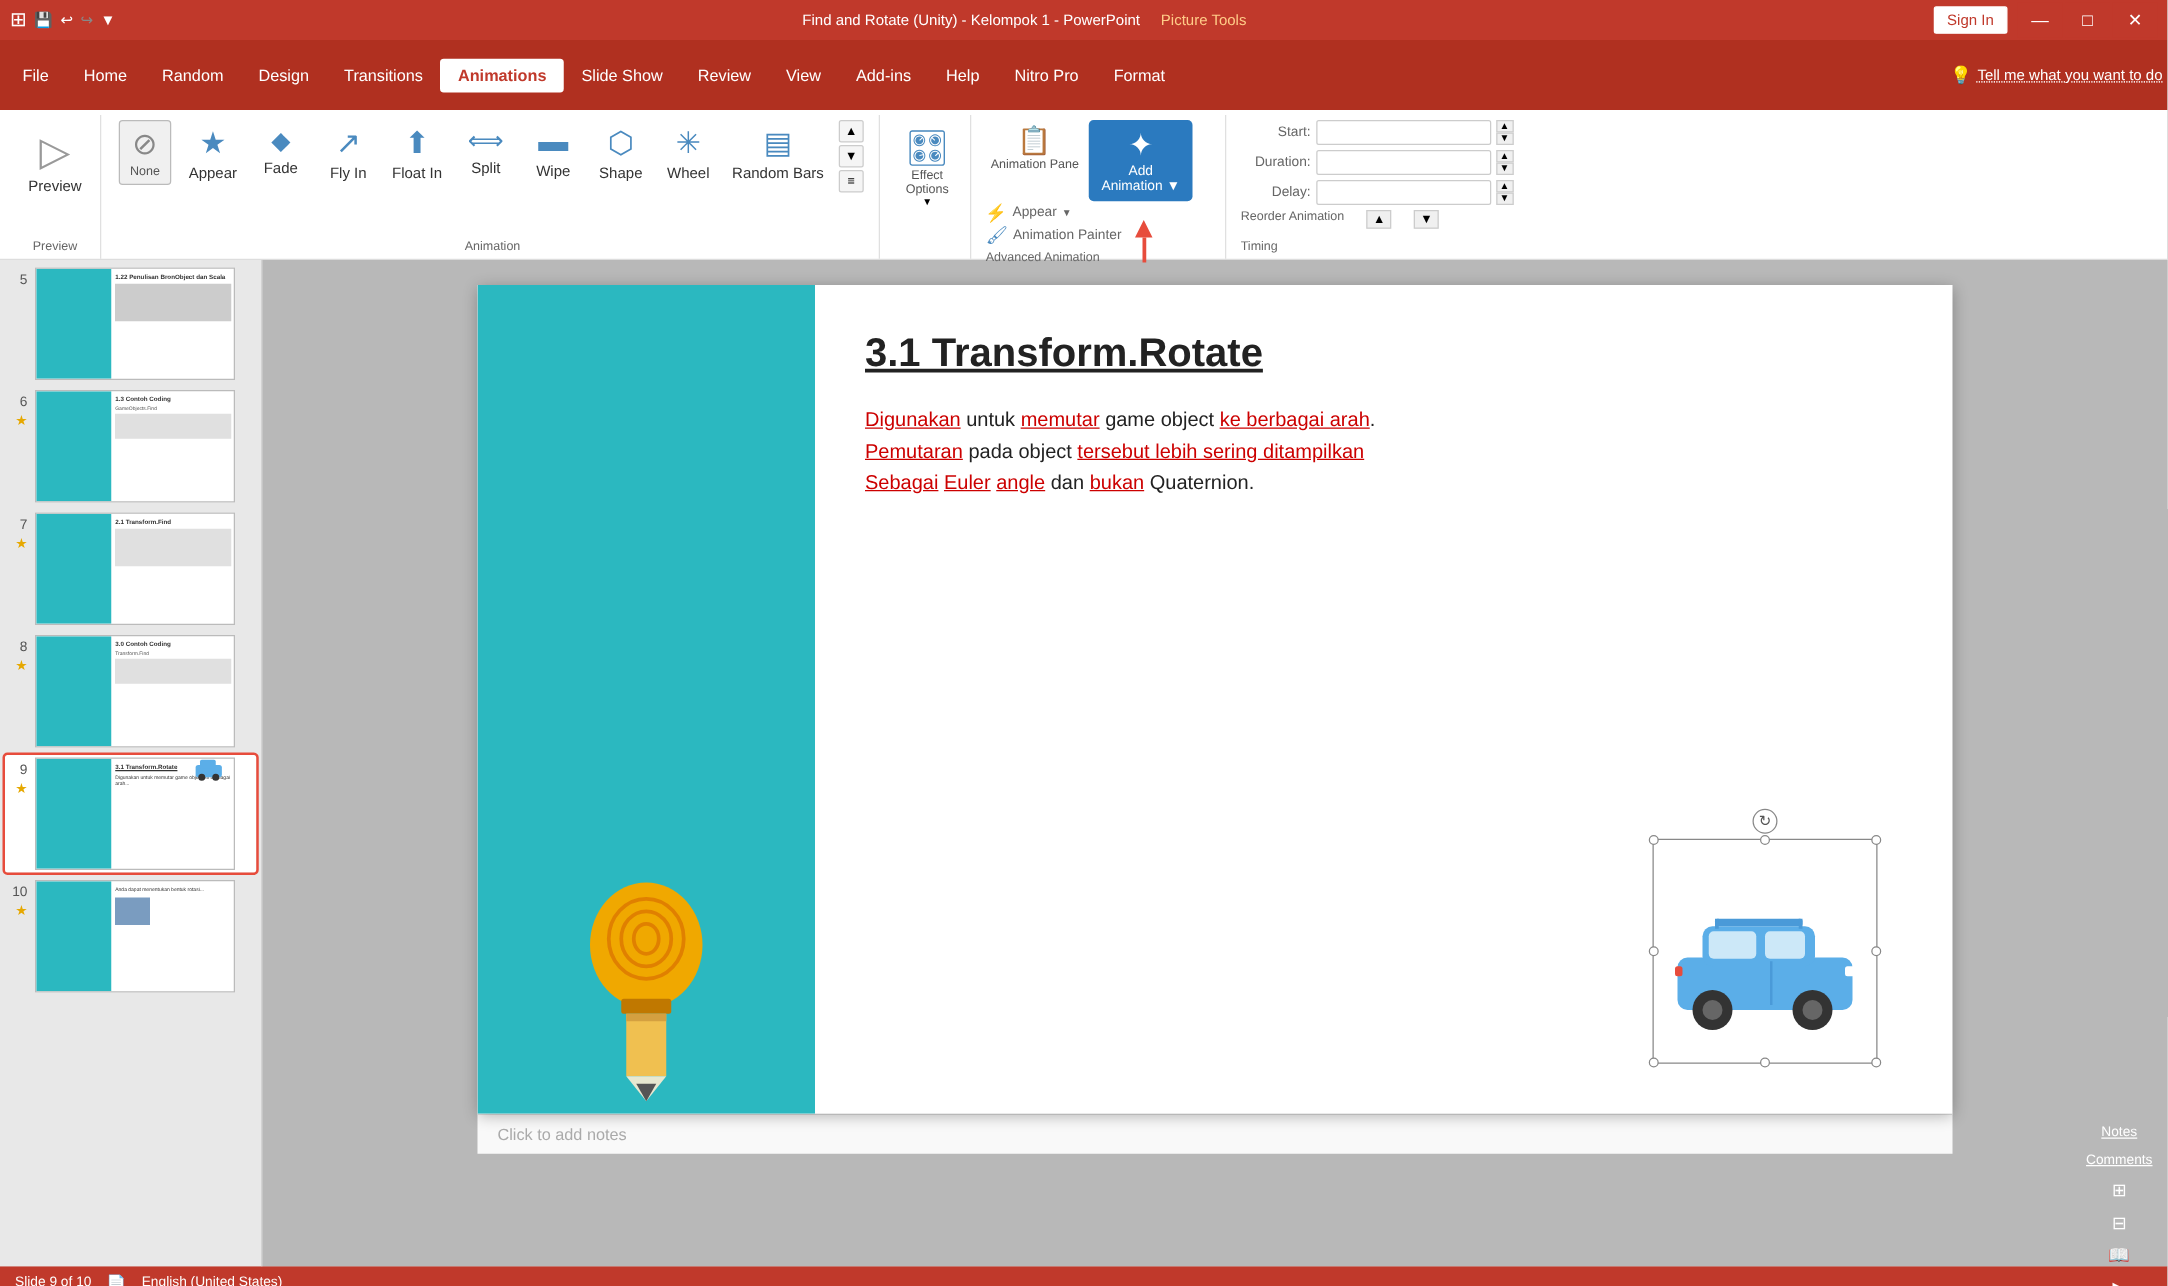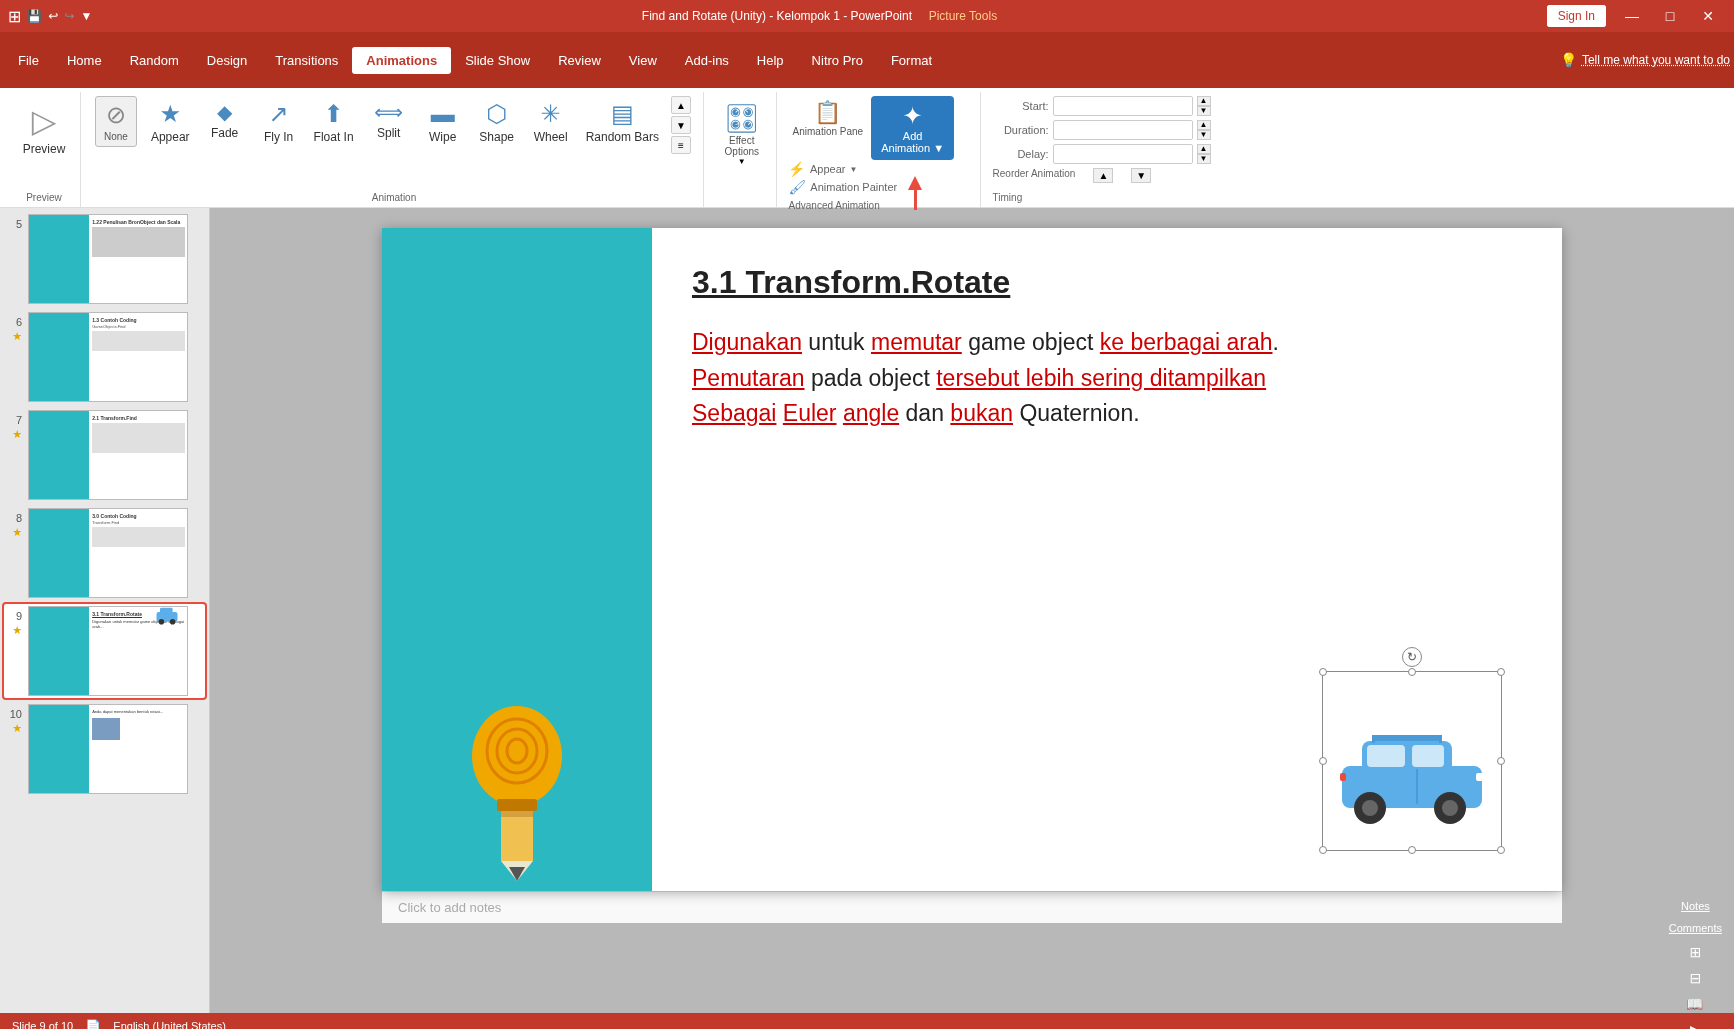--- a/index.html
+++ b/index.html
@@ -326,21 +326,21 @@
       position: relative;
     }
     .slide-title {
       font-size: 32px;
       font-weight: 700;
       color: #222;
       text-decoration: underline;
       margin-bottom: 24px;
     }
     .slide-body-text {
-      font-size: 23px;
+      font-size: 16px;
       color: #222;
       line-height: 1.55;
       margin-bottom: 18px;
     }
 
     
     .bulb-svg { width: 140px; height: 200px; }
 
     
     .car-container {

